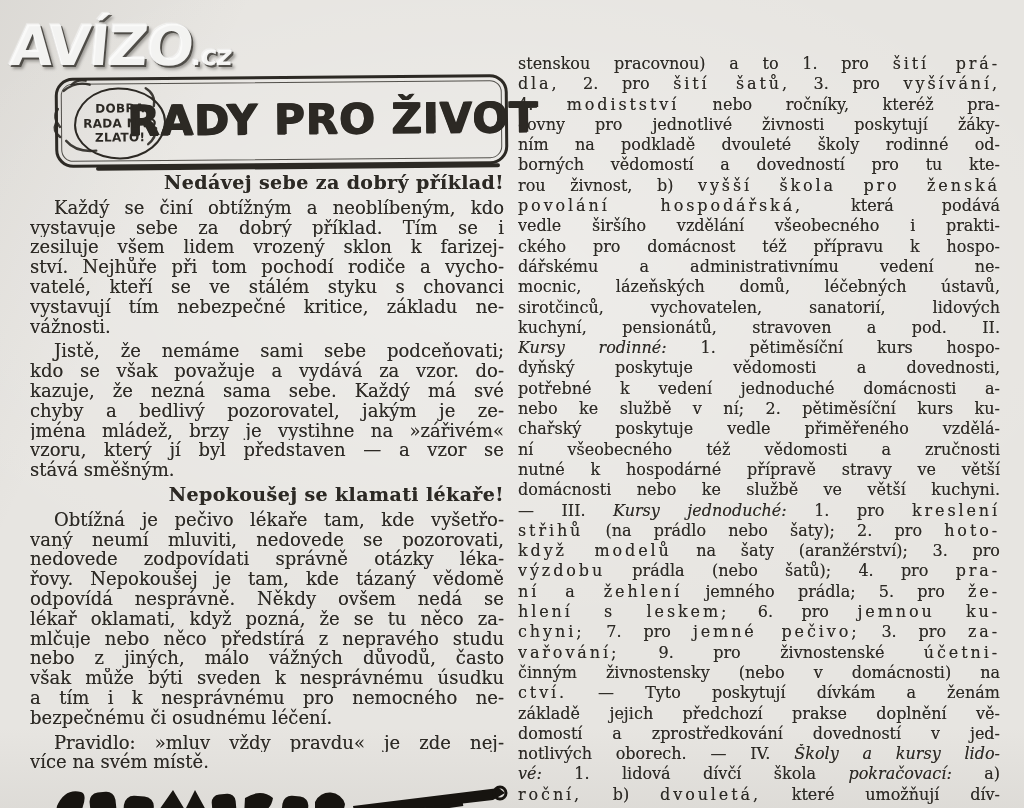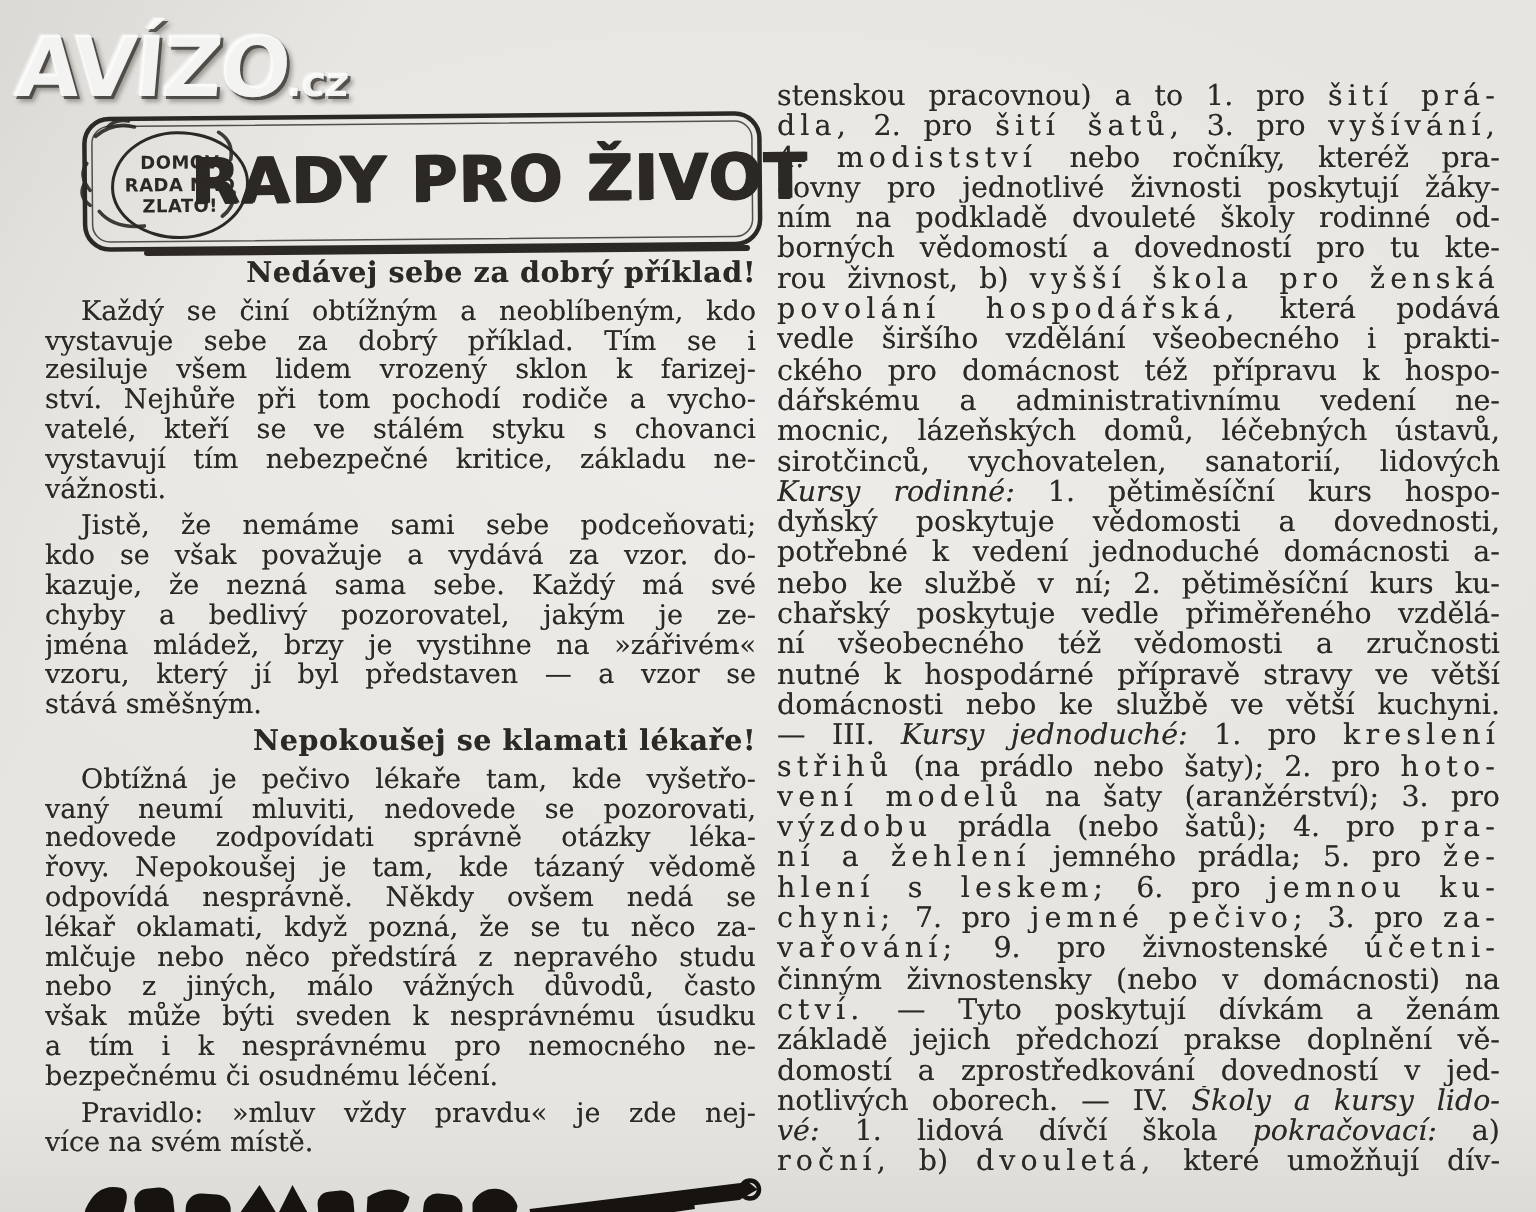--- a/index.html
+++ b/index.html
@@ -83,21 +83,21 @@
     position:absolute;left:116px;right:14px;top:0;bottom:4px;
     display:flex;align-items:center;justify-content:center;
     font-family:"DejaVu Sans","Liberation Sans",sans-serif;
     font-weight:bold;font-size:42px;letter-spacing:1px;white-space:nowrap;
     text-shadow:1.4px 0 0 currentColor, 0 .8px 0 currentColor;
   }
   
   .col{position:absolute;font-size:18px;line-height:19.8px;
     text-shadow:0 0 .4px rgba(20,18,15,.45);}
   #left-col{left:30px;top:170px;width:474px;}
-  #right-col{left:518px;top:54px;width:482px;font-size:19px;line-height:20.3px;}
+  #right-col{left:518px;top:54px;width:482px;font-size:16px;line-height:20.3px;}
   .tline{
     text-align:justify;text-align-last:justify;
     overflow:hidden;max-height:20.4px;
   }
   .tline.end{text-align-last:left;}
   .tline.ind{padding-left:24px;}
   .para{margin:0 0 5px 0;}
   .heading{
     text-align:right;font-weight:bold;font-size:19px;letter-spacing:.4px;
     margin:3px 0 5px 0;
@@ -116,21 +116,21 @@
   <div class="watermark">
     <span>AVÍZO</span><span class="tld">.cz</span>
   </div>
 
   <div class="banner">
     <svg class="flourish" style="left:-8px;top:-6px" width="110" height="86" viewBox="0 0 110 86">
       <path d="M14 16 q12 -10 26 -6 M8 34 q-6 8 2 18 M16 66 q10 12 30 10 M96 14 q10 6 8 18 M98 70 q8 -6 8 -16"></path>
       <path d="M22 10 q6 -6 14 -4 M6 48 q-4 8 4 14"></path>
     </svg>
     <div class="badge">
-      <span>DOMOV</span>
+      <span>DOBRA</span>
       <span>RADA NAD</span>
       <span>ZLATO!</span>
     </div>
     <div class="banner-title">RADY PRO ŽIVOT</div>
   </div>
   <div class="banner-underline"></div>
 
   <div id="left-col" class="col">
       <div class="heading">Nedávej sebe za dobrý příklad!</div>
       <div class="para">
@@ -177,31 +177,32 @@
       <div class="tline"><span>covny pro jednotlivé živnosti poskytují žáky-</span></div>
       <div class="tline"><span>ním na podkladě dvouleté školy rodinné od-</span></div>
       <div class="tline"><span>borných vědomostí a dovedností pro tu kte-</span></div>
       <div class="tline"><span>rou živnost, b) </span><span class="sp">vyšší škola pro ženská</span></div>
       <div class="tline"><span class="sp">povolání hospodářská,</span><span> která podává</span></div>
       <div class="tline"><span>vedle širšího vzdělání všeobecného i prakti-</span></div>
       <div class="tline"><span>ckého pro domácnost též přípravu k hospo-</span></div>
       <div class="tline"><span>dářskému a administrativnímu vedení ne-</span></div>
       <div class="tline"><span>mocnic, lázeňských domů, léčebných ústavů,</span></div>
       <div class="tline"><span>sirotčinců, vychovatelen, sanatorií, lidových</span></div>
+      <div class="tline"><span>kuchyní, pensionátů, stravoven a pod. II.</span></div>
       <div class="tline"><span class="it">Kursy rodinné:</span><span> 1. pětiměsíční kurs hospo-</span></div>
       <div class="tline"><span>dyňský poskytuje vědomosti a dovednosti,</span></div>
       <div class="tline"><span>potřebné k vedení jednoduché domácnosti a-</span></div>
       <div class="tline"><span>nebo ke službě v ní; 2. pětiměsíční kurs ku-</span></div>
       <div class="tline"><span>chařský poskytuje vedle přiměřeného vzdělá-</span></div>
       <div class="tline"><span>ní všeobecného též vědomosti a zručnosti</span></div>
       <div class="tline"><span>nutné k hospodárné přípravě stravy ve větší</span></div>
       <div class="tline"><span>domácnosti nebo ke službě ve větší kuchyni.</span></div>
       <div class="tline"><span>— III. </span><span class="it">Kursy jednoduché:</span><span> 1. pro </span><span class="sp">kreslení</span></div>
       <div class="tline"><span class="sp">střihů</span><span> (na prádlo nebo šaty); 2. pro </span><span class="sp">hoto-</span></div>
-      <div class="tline"><span class="sp">vení modelů</span><span> na šaty (aranžérství); 3. pro</span></div>
+      <div class="tline"><span class="sp">když modelů</span><span> na šaty (aranžérství); 3. pro</span></div>
       <div class="tline"><span class="sp">výzdobu</span><span> prádla (nebo šatů); 4. pro </span><span class="sp">pra-</span></div>
       <div class="tline"><span class="sp">ní a žehlení</span><span> jemného prádla; 5. pro </span><span class="sp">že-</span></div>
       <div class="tline"><span class="sp">hlení s leskem;</span><span> 6. pro </span><span class="sp">jemnou ku-</span></div>
       <div class="tline"><span class="sp">chyni;</span><span> 7. pro </span><span class="sp">jemné pečivo;</span><span> 3. pro </span><span class="sp">za-</span></div>
       <div class="tline"><span class="sp">vařování;</span><span> 9. pro živnostenské </span><span class="sp">účetni-</span></div>
       <div class="tline"><span>činným živnostensky (nebo v domácnosti) na</span></div>
       <div class="tline"><span class="sp">ctví.</span><span> — Tyto poskytují dívkám a ženám</span></div>
       <div class="tline"><span>základě jejich předchozí prakse doplnění vě-</span></div>
       <div class="tline"><span>domostí a zprostředkování dovedností v jed-</span></div>
       <div class="tline"><span>notlivých oborech. — IV. </span><span class="it">Školy a kursy lido-</span></div>

